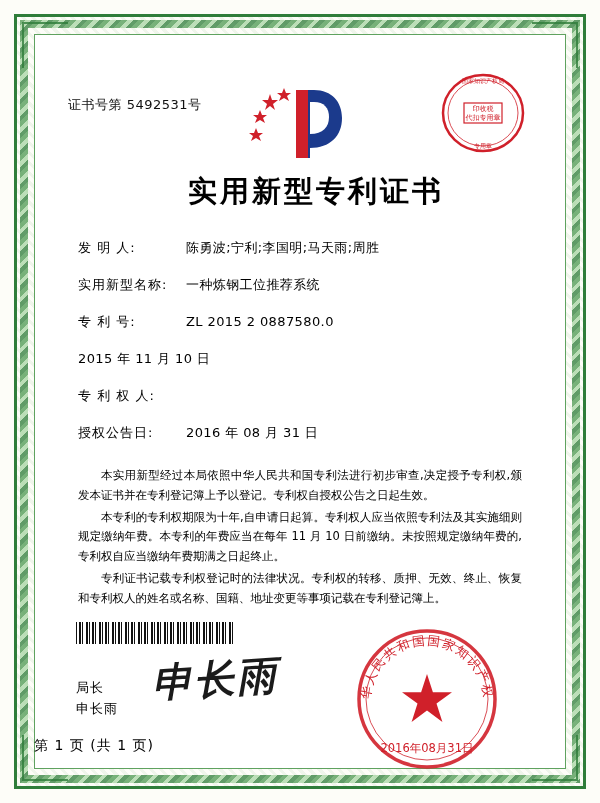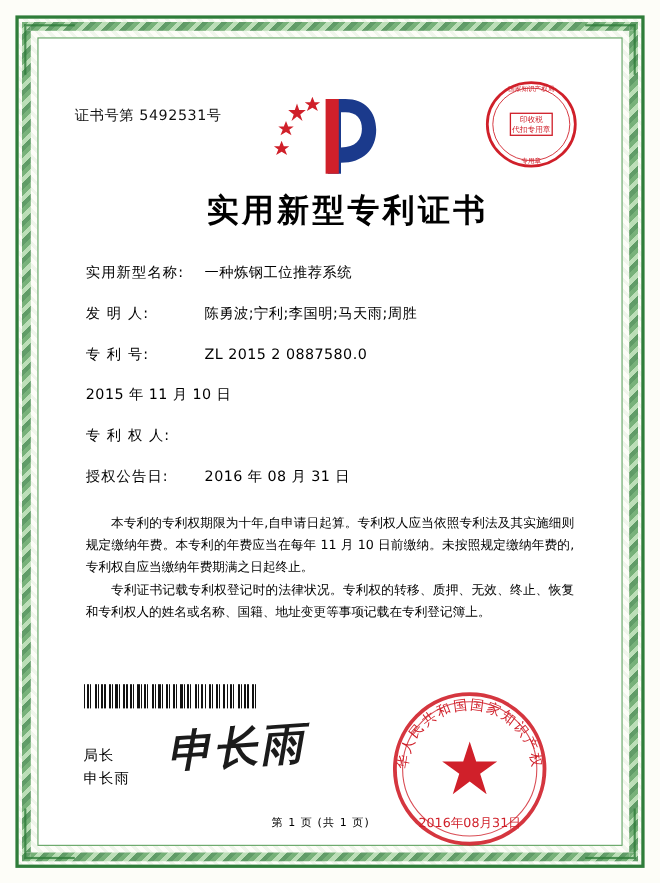--- a/index.html
+++ b/index.html
@@ -213,22 +213,22 @@
     top: 590px;
     width: 150px;
     height: 150px;
   }
 
   .page-footer {
     position: absolute;
     left: 0;
     right: 17px;
     bottom: 14px;
-    text-align: center;
-    font-size: 10px;
+    text-align: left;
+    font-size: 14px;
     color: #000;
     letter-spacing: 1px;
   }
 </style>
 </head>
 <body>
 
 <div class="certificate">
 
   <div class="frame-outer"></div>
@@ -267,50 +267,51 @@
         <text x="43" y="13" font-size="6" fill="#d0202a" text-anchor="middle" font-family="DejaVu Sans, sans-serif">国家知识产权局</text>
         <text x="43" y="78" font-size="6" fill="#d0202a" text-anchor="middle" font-family="DejaVu Sans, sans-serif">专用章</text>
       </svg>
     </div>
 
     <div class="doc-title">实用新型专利证书</div>
 
     <div class="fields">
 
       <div class="field-row">
+        <div class="field-label">发 明 人:</div>
+        <div class="field-value">陈勇波;宁利;李国明;马天雨;周胜</div>
+      </div>
+
+      <div class="field-row">
         <div class="field-label">实用新型名称:</div>
         <div class="field-value">一种炼钢工位推荐系统</div>
       </div>
 
       <div class="field-row">
-        <div class="field-label">发 明 人:</div>
-        <div class="field-value">陈勇波;宁利;李国明;马天雨;周胜</div>
-      </div>
-
-      <div class="field-row">
         <div class="field-label">专 利 号:</div>
         <div class="field-value">ZL 2015 2 0887580.0</div>
       </div>
 
       <div class="field-row">
         <div class="field-value">2015 年 11 月 10 日</div>
       </div>
 
       <div class="field-row">
         <div class="field-label">专 利 权 人:</div>
       </div>
 
       <div class="field-row">
         <div class="field-label">授权公告日:</div>
         <div class="field-value">2016 年 08 月 31 日</div>
       </div>
 
     </div>
 
     <div class="body-text">
+      <p>本实用新型经过本局依照中华人民共和国专利法进行初步审查,决定授予专利权,颁发本证书并在专利登记簿上予以登记。专利权自授权公告之日起生效。</p>
       <p>本专利的专利权期限为十年,自申请日起算。专利权人应当依照专利法及其实施细则规定缴纳年费。本专利的年费应当在每年 11 月 10 日前缴纳。未按照规定缴纳年费的,专利权自应当缴纳年费期满之日起终止。</p>
       <p>专利证书记载专利权登记时的法律状况。专利权的转移、质押、无效、终止、恢复和专利权人的姓名或名称、国籍、地址变更等事项记载在专利登记簿上。</p>
     </div>
 
     <div class="barcode"></div>
 
     <div class="sign-block">
       <div>局长</div>
       <div>申长雨</div>
     </div>

